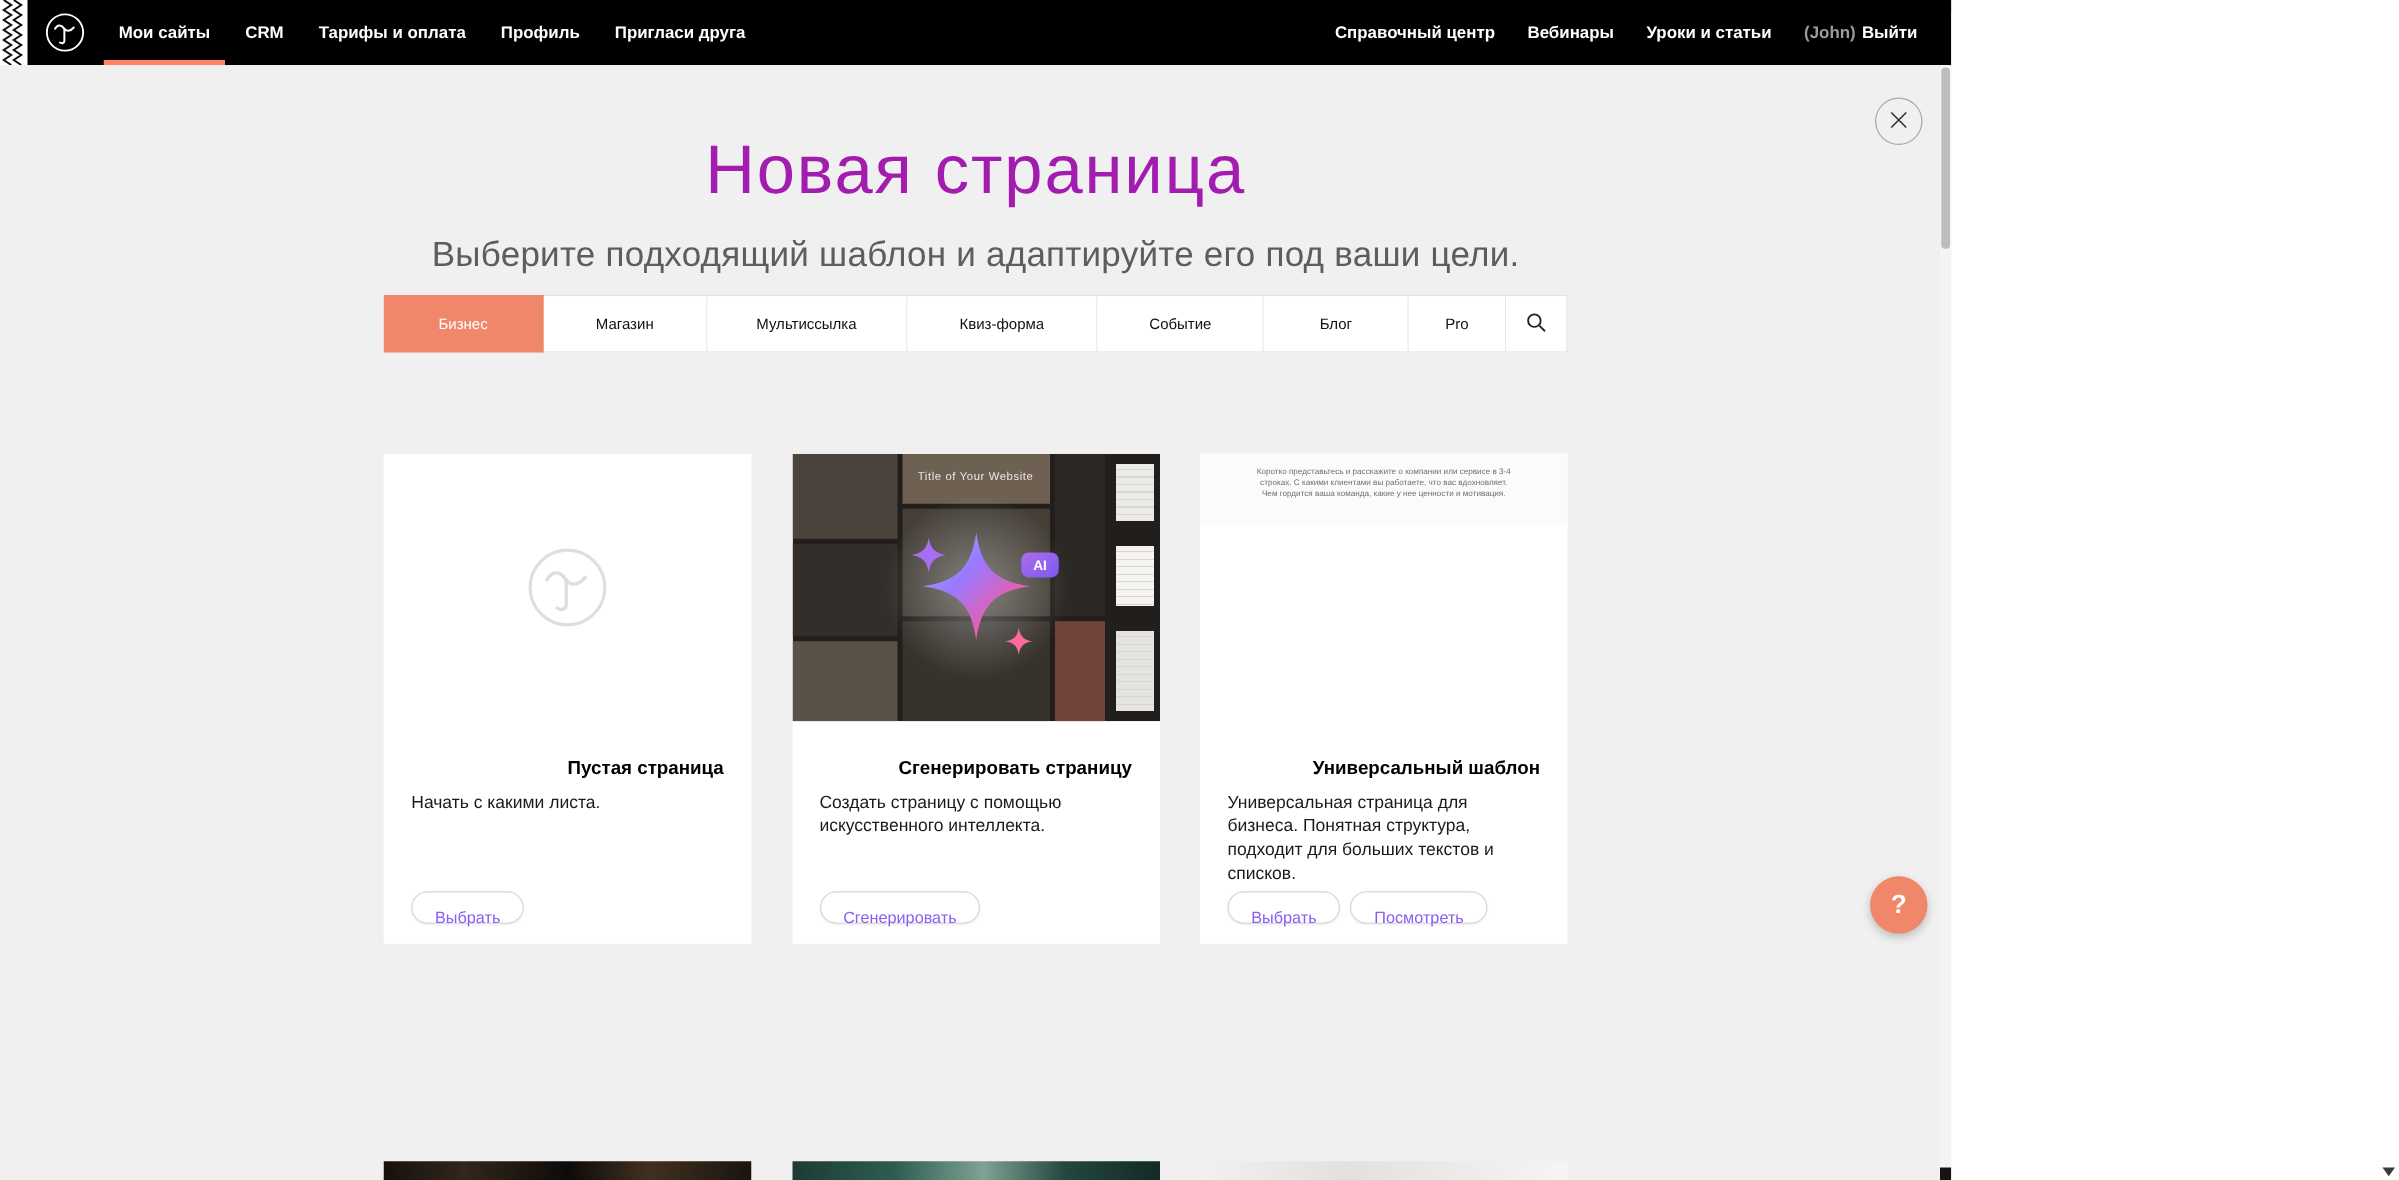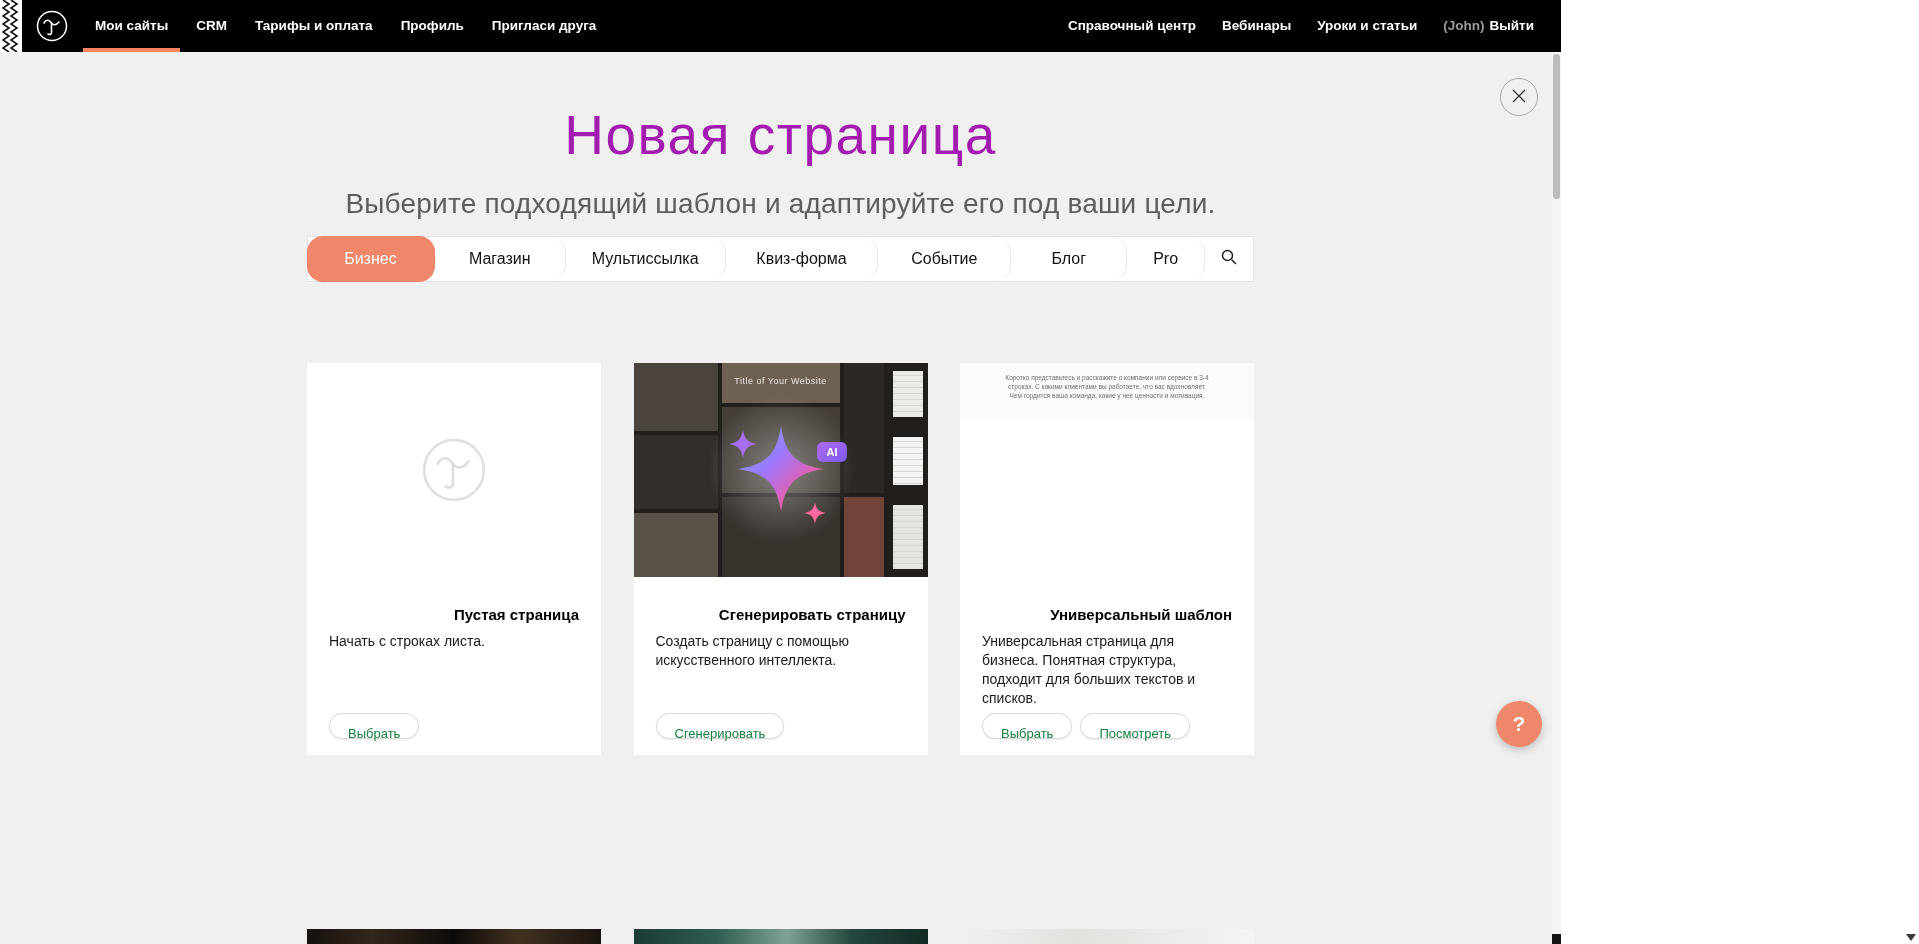--- a/index.html
+++ b/index.html
@@ -22,33 +22,33 @@
 
   
   .close-btn { position: absolute; left: 1500px; top: 78px; width: 38px; height: 38px; border-radius: 50%; border: 1px solid #a9a9a9; background: transparent; display: flex; align-items: center; justify-content: center; cursor: pointer; z-index: 4; }
 
   
   .page-title { position: absolute; left: 0; top: 103px; width: 1561px; text-align: center; font-size: 55px; font-weight: 300; letter-spacing: 1.5px; color: #a21caf; }
   .page-subtitle { position: absolute; left: 0; top: 188px; width: 1561px; text-align: center; font-size: 28px; font-weight: 400; color: #5d5d5d; letter-spacing: 0.2px; }
 
   
   .tabs { position: absolute; left: 307px; top: 236px; width: 947px; height: 46px; display: flex; background: #ffffff; border: 1px solid #e2e2e2; }
-  .tab { height: 100%; display: flex; align-items: center; justify-content: center; font-size: 16px; color: #111111; border-right: 1px solid #e8e8e8; cursor: pointer; background: #ffffff; border-radius: 16px; }
+  .tab { height: 100%; display: flex; align-items: center; justify-content: center; font-size: 12px; color: #111111; border-right: 1px solid #e8e8e8; cursor: pointer; background: #ffffff; }
   .tab:last-child { border-right: none; }
   .tab.active { background: #f0876b; color: #ffffff; border-color: #f0876b; margin: -1px 0 -1px -1px; height: 46px; }
   .tab-search { display: flex; align-items: center; justify-content: center; }
 
   
   .cards { position: absolute; left: 307px; top: 322px; width: 947px; display: grid; grid-template-columns: 294px 294px 294px; column-gap: 32.5px; }
   .card { position: relative; background: #ffffff; height: 392px; overflow: hidden; margin-top: 41px; }
   .card-media { position: relative; width: 100%; height: 214px; overflow: hidden; }
   .card-title { font-size: 15px; font-weight: 700; color: #000000; margin: 29px 22px 0 22px; text-align: right; }
   .card-desc { font-size: 14px; line-height: 19px; color: #1a1a1a; margin: 9px 22px 0 22px; max-width: 262px; }
   .card-buttons { position: absolute; left: 22px; bottom: 16px; display: flex; gap: 8px; }
-  .pill-btn { background: #ffffff; border: 1px solid #d9d9d9; border-radius: 16px; height: 20px; padding: 12px 18px; font-size: 13px; color: #15803d; font-family: "Liberation Sans", sans-serif; cursor: pointer; box-shadow: 0 1px 2px rgba(0,0,0,0.07); }
+  .pill-btn { background: #ffffff; border: 1px solid #d9d9d9; border-radius: 16px; height: 20px; padding: 12px 18px; font-size: 13px; color: #8b5cf6; font-family: "Liberation Sans", sans-serif; cursor: pointer; box-shadow: 0 1px 2px rgba(0,0,0,0.07); }
 
   
   .blank-media { display: flex; align-items: center; justify-content: center; height: 214px; }
   .watermark-circle { width: 66px; height: 66px; }
 
   
   .collage { position: absolute; inset: 0; background: #211e1b; }
   .tile { position: absolute; }
   .tile-light { background-image: repeating-linear-gradient(#d8d6d3 0 1px, transparent 1px 6px); background-clip: content-box; padding: 8px 5px; }
   .collage-title { position: absolute; left: 0; top: 13px; width: 100%; text-align: center; font-size: 9px; letter-spacing: 0.5px; color: rgba(255,255,255,0.85); z-index: 2; }
@@ -155,21 +155,21 @@
       <div class="card-media blank-media">
         <span class="watermark-circle">
           <svg width="66" height="66" viewBox="0 0 32 32">
             <circle cx="16" cy="16" r="14.5" stroke="#dedede" stroke-width="1.2" fill="none"></circle>
             <path d="M8 13 C10 9.5 13 9.5 15 12.5 C17 15.5 20 15.5 23 12" stroke="#dedede" stroke-width="1.3" fill="none" stroke-linecap="round"></path>
             <path d="M15.5 13 L15.5 22.5 C15.5 24.5 13.5 25 12 24" stroke="#dedede" stroke-width="1.3" fill="none" stroke-linecap="round"></path>
           </svg>
         </span>
       </div>
       <div class="card-title">Пустая страница</div>
-      <div class="card-desc">Начать с строках листа.</div>
+      <div class="card-desc">Начать с какими листа.</div>
       <div class="card-buttons">
         <button class="pill-btn">Выбрать</button>
       </div>
     </div>
 
     <div class="card">
       <div class="card-media">
         <div class="collage">
           <div class="tile" style="left:0;top:0;width:84px;height:68px;background:#4a443d"></div>
           <div class="tile" style="left:0;top:72px;width:84px;height:74px;background:#332e29"></div>

